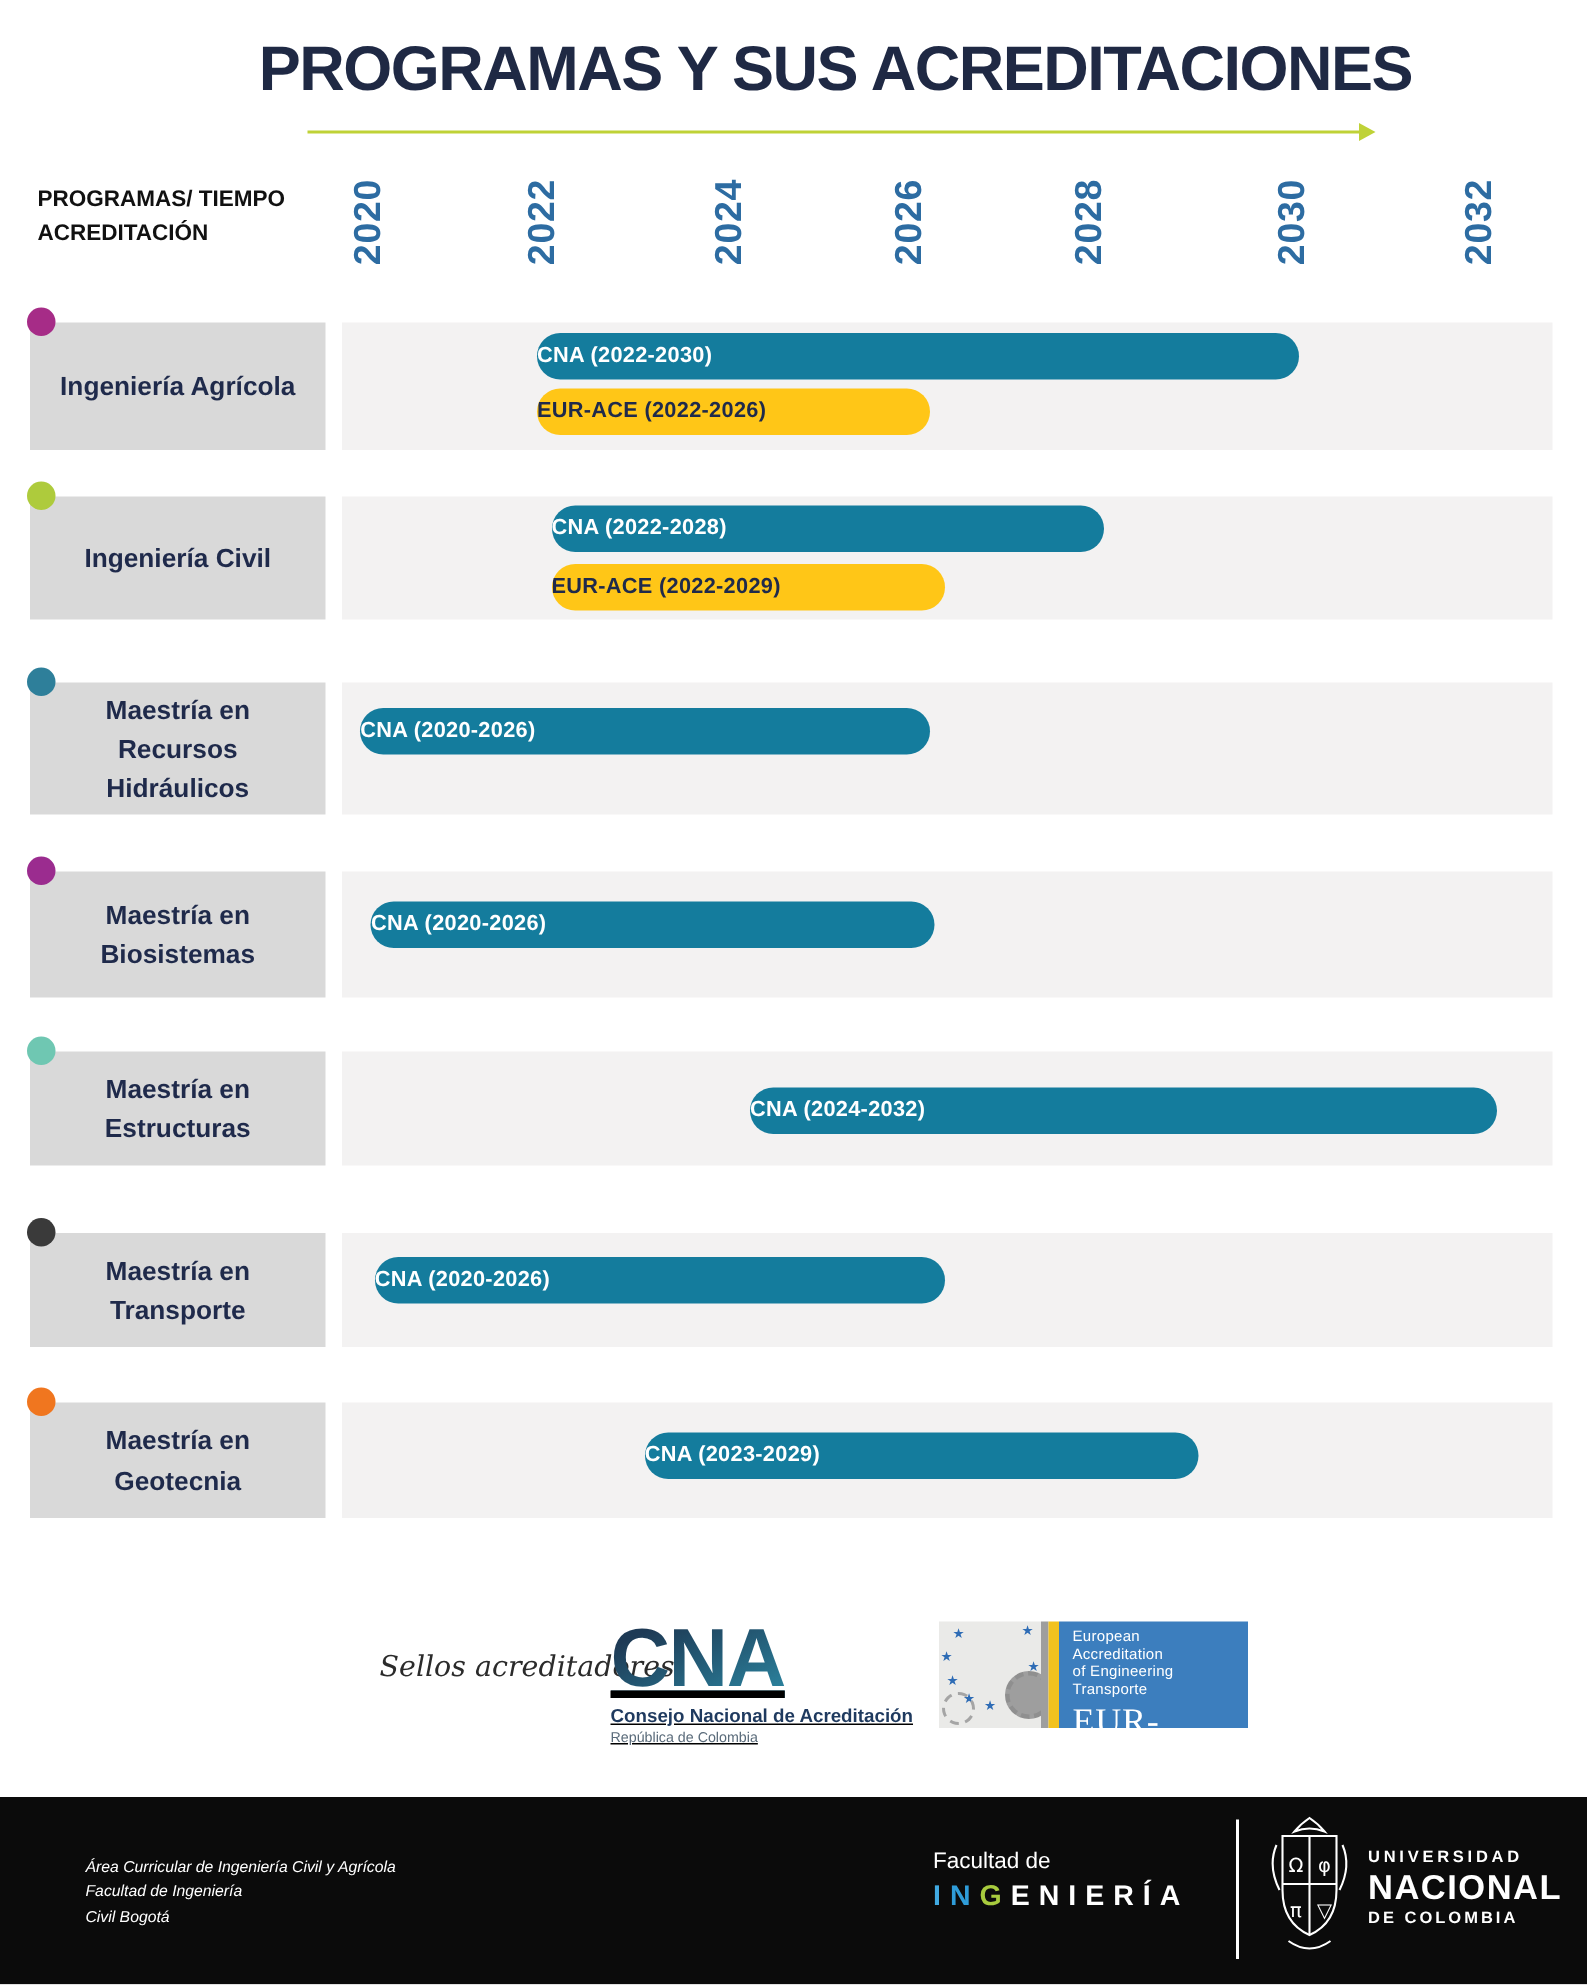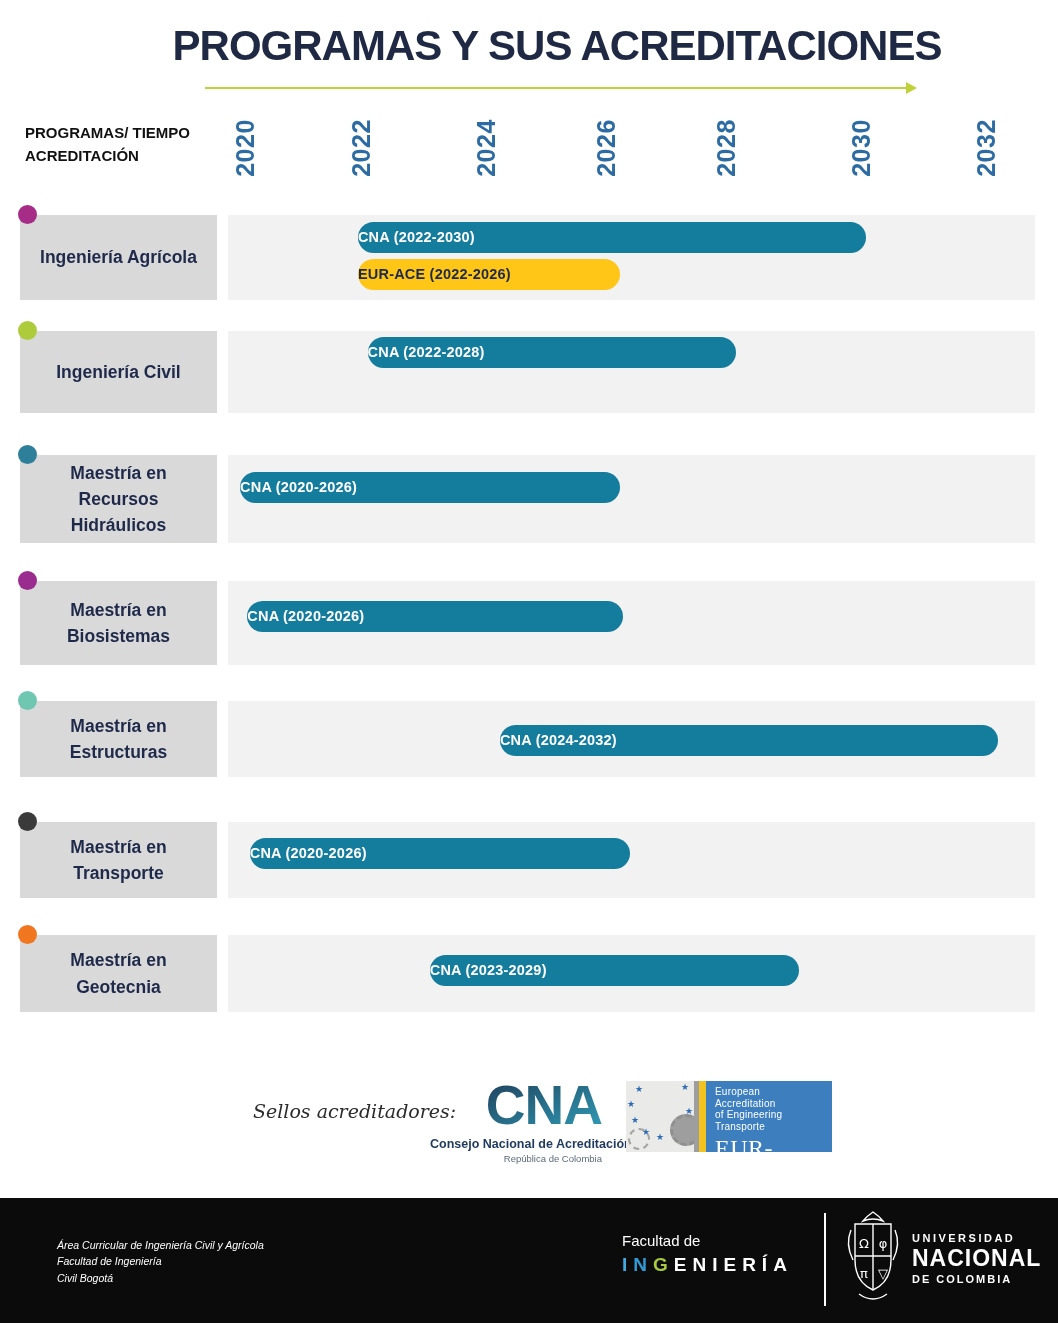--- a/index.html
+++ b/index.html
@@ -26,21 +26,21 @@
             font-weight:bold;font-size:17.5px;color:#1F2A4B;line-height:1.5;padding:0 20px;box-sizing:border-box;}
   .track{position:absolute;left:208px;top:0;width:807px;height:100%;background:#F3F2F2;}
   .bar{position:absolute;height:31px;border-radius:17px;line-height:31px;
        font-weight:bold;font-size:14.5px;letter-spacing:.2px;white-space:nowrap;overflow:hidden;}
   .bar.cna{background:#147C9D;color:#ffffff;}
   .bar.eurace{background:#FFC617;color:#1F2A4B;}
 
   
   .sellos-label{position:absolute;left:253px;top:1100px;font-family:"DejaVu Serif", serif;
                 font-style:italic;font-size:19px;color:#2b2b2b;}
-  .cna-logo{position:absolute;left:430px;top:1078px;width:172px;text-align:right;}
+  .cna-logo{position:absolute;left:407px;top:1078px;width:172px;text-align:left;text-decoration:underline;}
   .cna-word{font-size:55px;font-weight:800;letter-spacing:-1px;line-height:1;
             color:#1E4B66;background:linear-gradient(155deg,#1E3A55 15%,#2E93AE 90%);
             -webkit-background-clip:text;background-clip:text;-webkit-text-fill-color:transparent;}
   .cna-line1{font-size:12.5px;font-weight:bold;color:#1F3A5F;margin-top:4px;white-space:nowrap;}
   .cna-line2{font-size:9.5px;color:#5A6B7A;margin-top:2px;}
   .eurace-logo{position:absolute;left:626px;top:1081px;width:206px;height:71px;display:flex;}
   .ea-gray{position:relative;width:68px;background:#EAEAE8;overflow:hidden;}
   .ea-star{position:absolute;color:#2E6CB5;font-size:9px;line-height:9px;}
   .ea-gear-outline{position:absolute;left:2px;bottom:2px;width:18px;height:18px;border-radius:50%;
                    border:2px dashed #A5A5A5;background:transparent;}
@@ -92,20 +92,21 @@
       <div class="bar cna" style="left:16.1%;width:63.0%;top:7px">CNA (2022-2030)</div>
       <div class="bar eurace" style="left:16.1%;width:32.5%;top:44px">EUR-ACE (2022-2026)</div>
     </div>
   </div>
 
   <div class="row" style="top:331px;height:82px">
     <span class="dot" style="background: rgb(174, 203, 60);"></span>
     <div class="labelbox">Ingeniería Civil</div>
     <div class="track">
       <div class="bar cna" style="left:17.3%;width:45.7%;top:6px">CNA (2022-2028)</div>
+      <div class="bar eurace" style="left:17.3%;width:32.5%;top:45px">EUR-ACE (2022-2029)</div>
     </div>
   </div>
 
   <div class="row" style="top:455px;height:88px">
     <span class="dot" style="background: rgb(46, 127, 154);"></span>
     <div class="labelbox">Maestría en Recursos Hidráulicos</div>
     <div class="track">
       <div class="bar cna" style="left:1.5%;width:47.1%;top:17px">CNA (2020-2026)</div>
     </div>
   </div>

